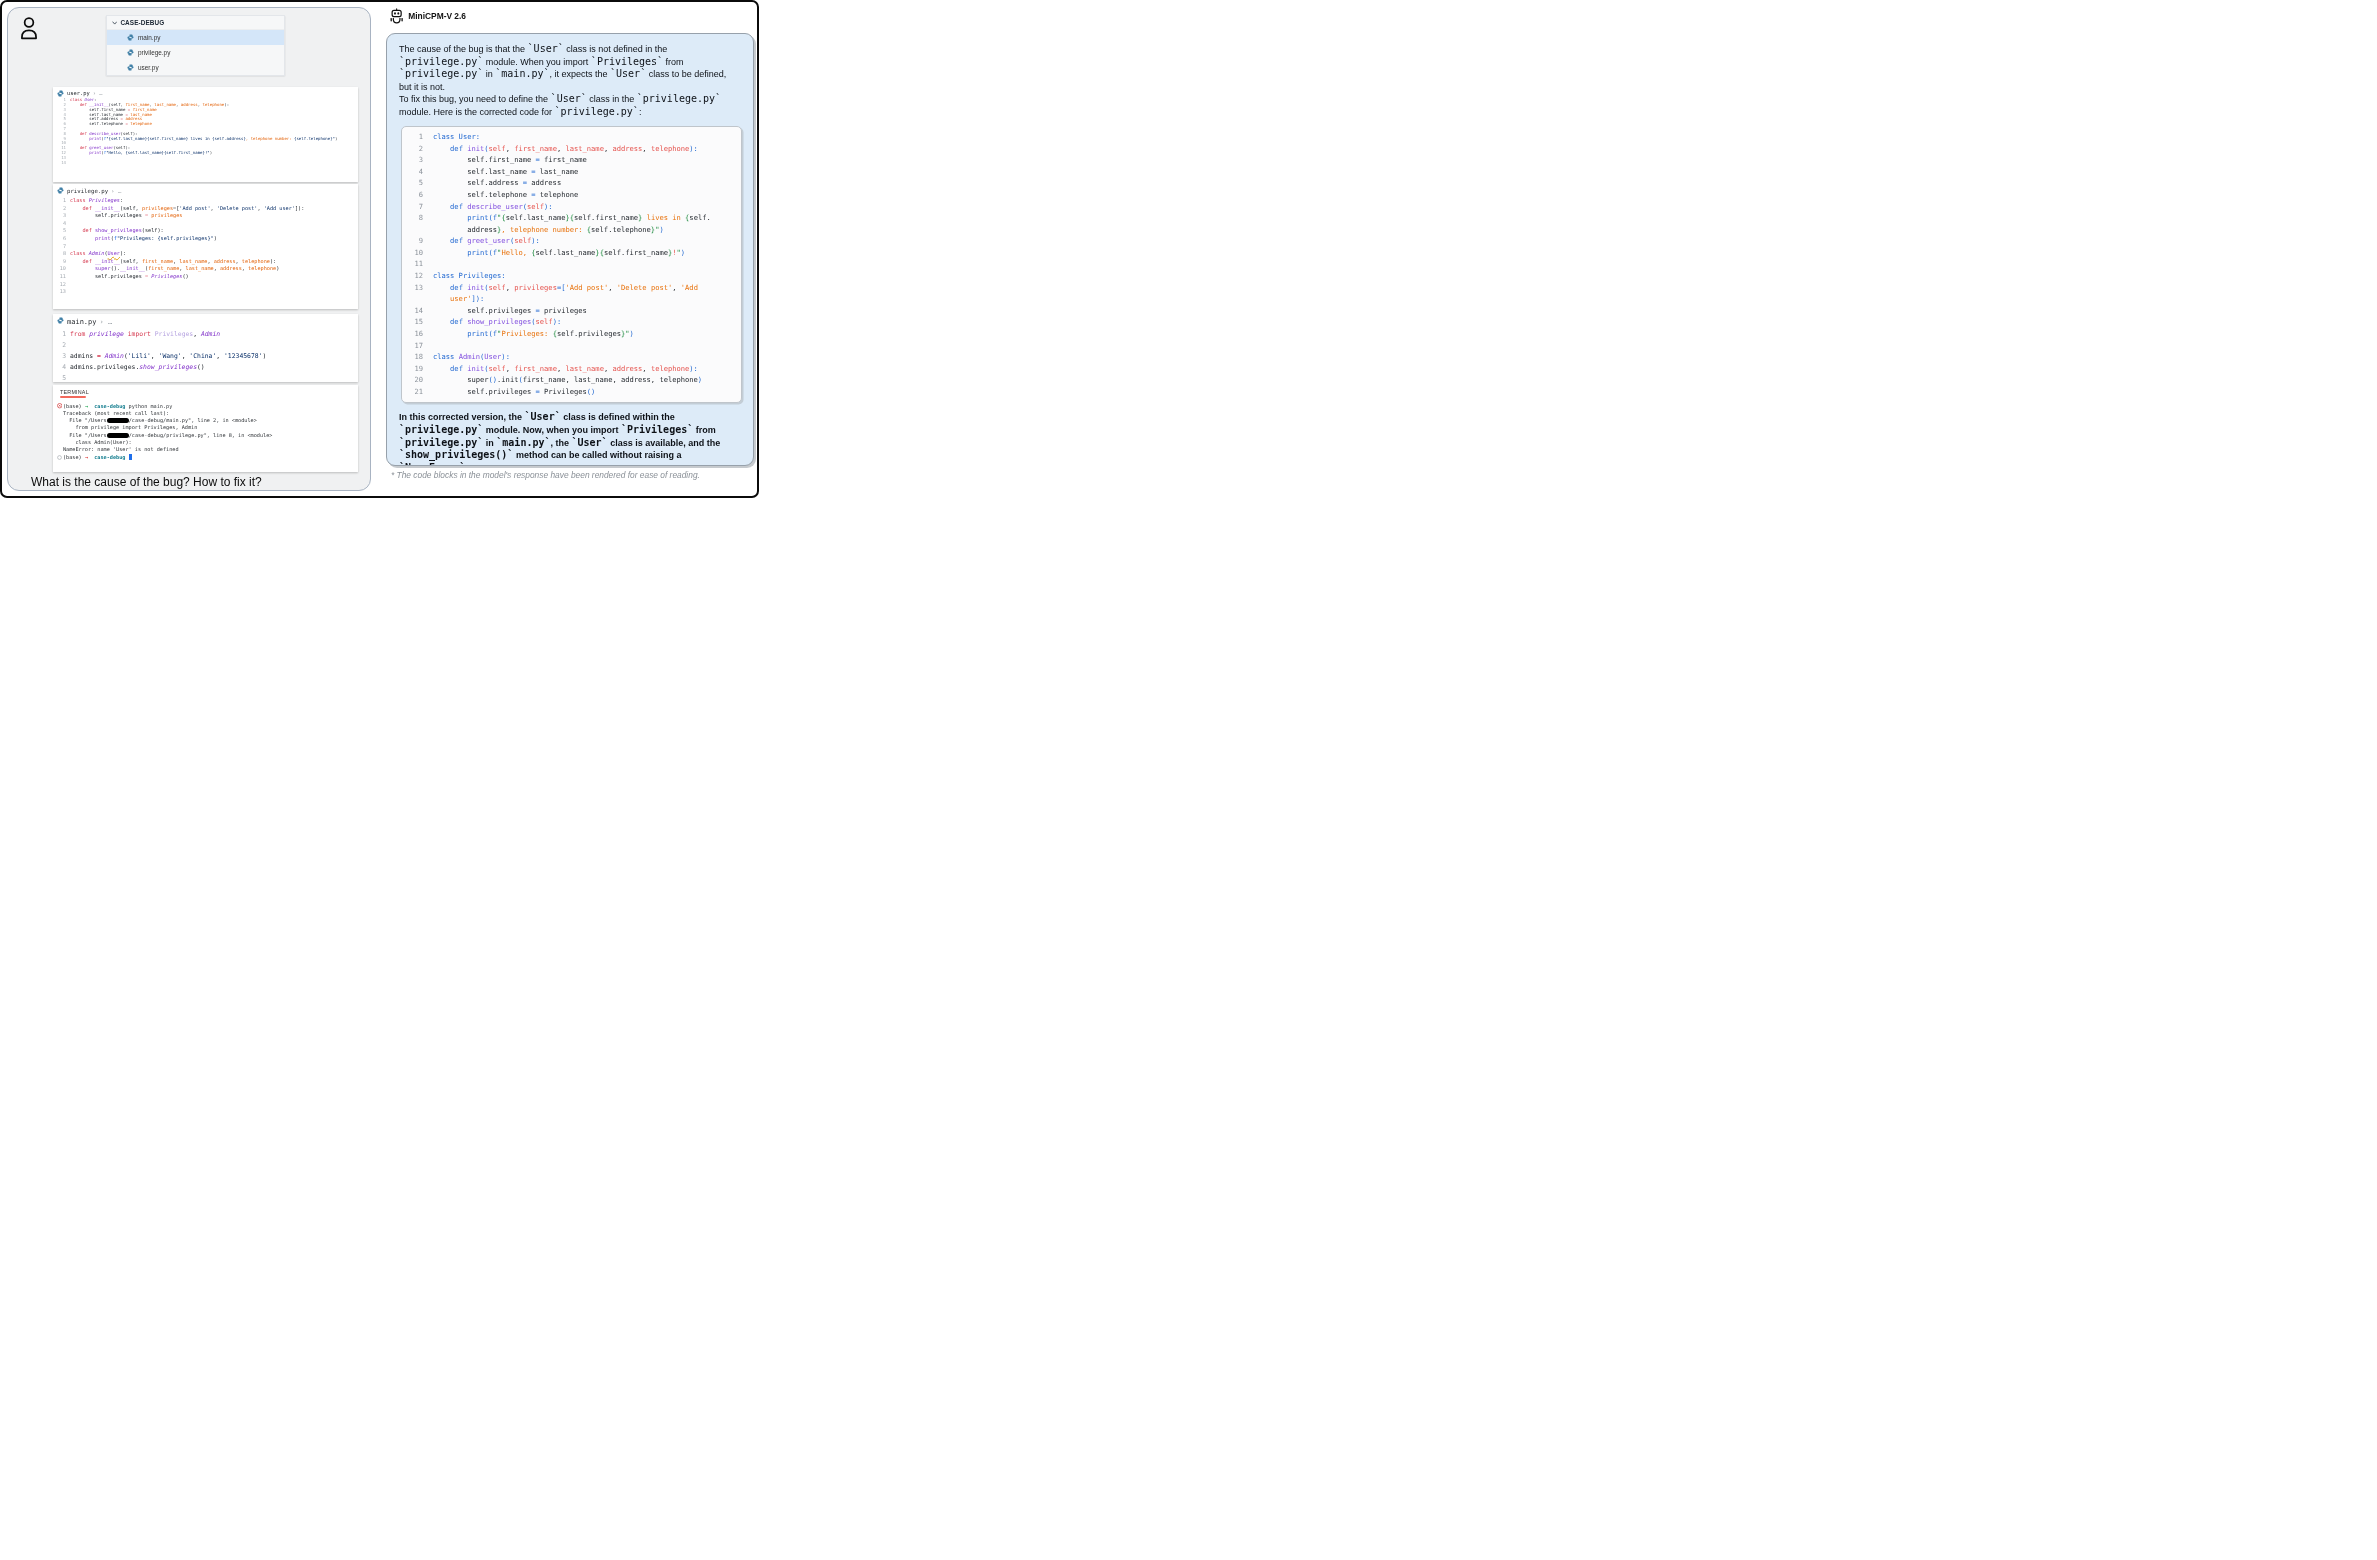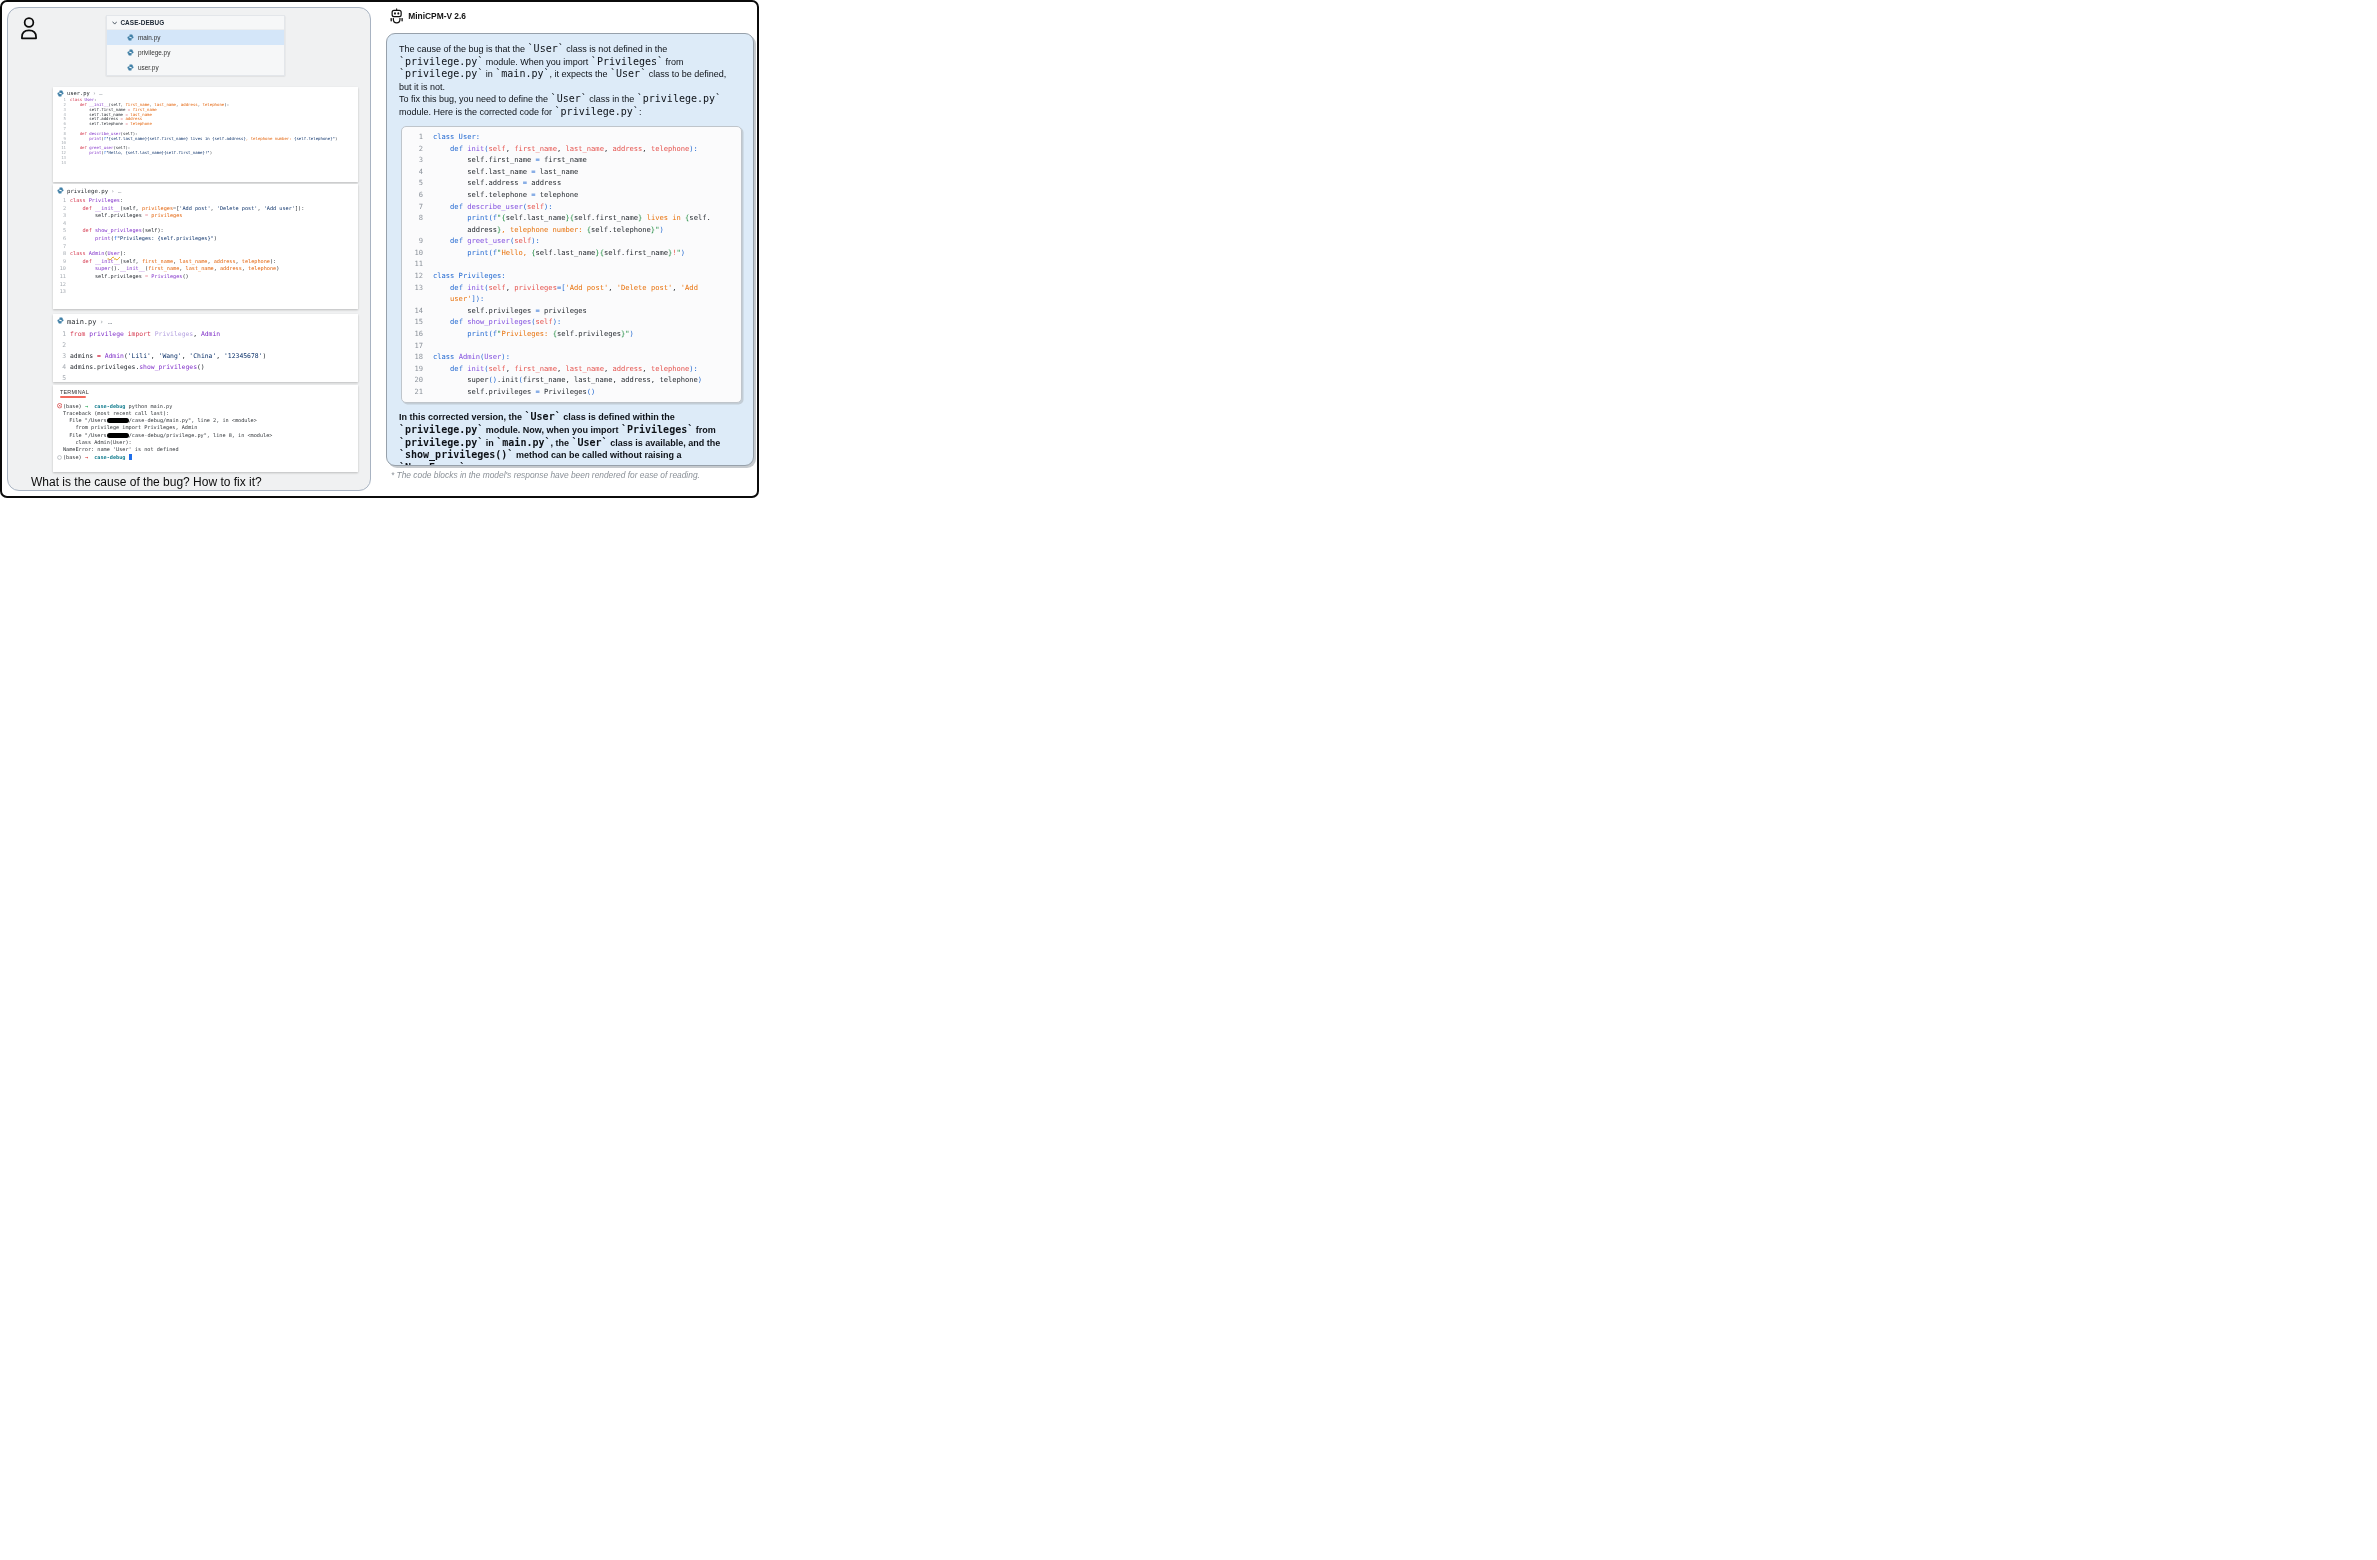--- a/index.html
+++ b/index.html
@@ -26,21 +26,21 @@
   .ed-code{white-space:pre;color:#24292f;}
 
   .ed-small{font-size:4px;line-height:4.8px;}
   .ed-small .ed-head{font-size:5.4px;}
   .ed-mid{font-size:5.2px;line-height:7.6px;}
   .ed-mid .ed-head{font-size:5.7px;}
   .ed-big{font-size:6.4px;line-height:11px;}
   .ed-big .ed-head{font-size:7px;}
 
   .ed .tk-kw{color:#d5394f;}
-  .ed .tk-cls{color:#8031c9;}
+  .ed .tk-cls{color:#8031c9;font-style:italic;}
   .ed .tk-fn{color:#8031c9;}
   .ed .tk-par{color:#e36209;}
   .ed .tk-str{color:#0a3069;}
   .ed .tk-strO{color:#e36209;}
   .ed .tk-fb{color:#1f6feb;}
   .ed .tk-faded{color:#b6a3e0;}
   .ed .tk-uwavy{color:#8031c9;text-decoration:underline wavy #e0a30f 0.5px;text-underline-offset:1px;}
 
   #card-user{top:79px;height:95px;}
   #card-priv{top:176px;height:125px;}

